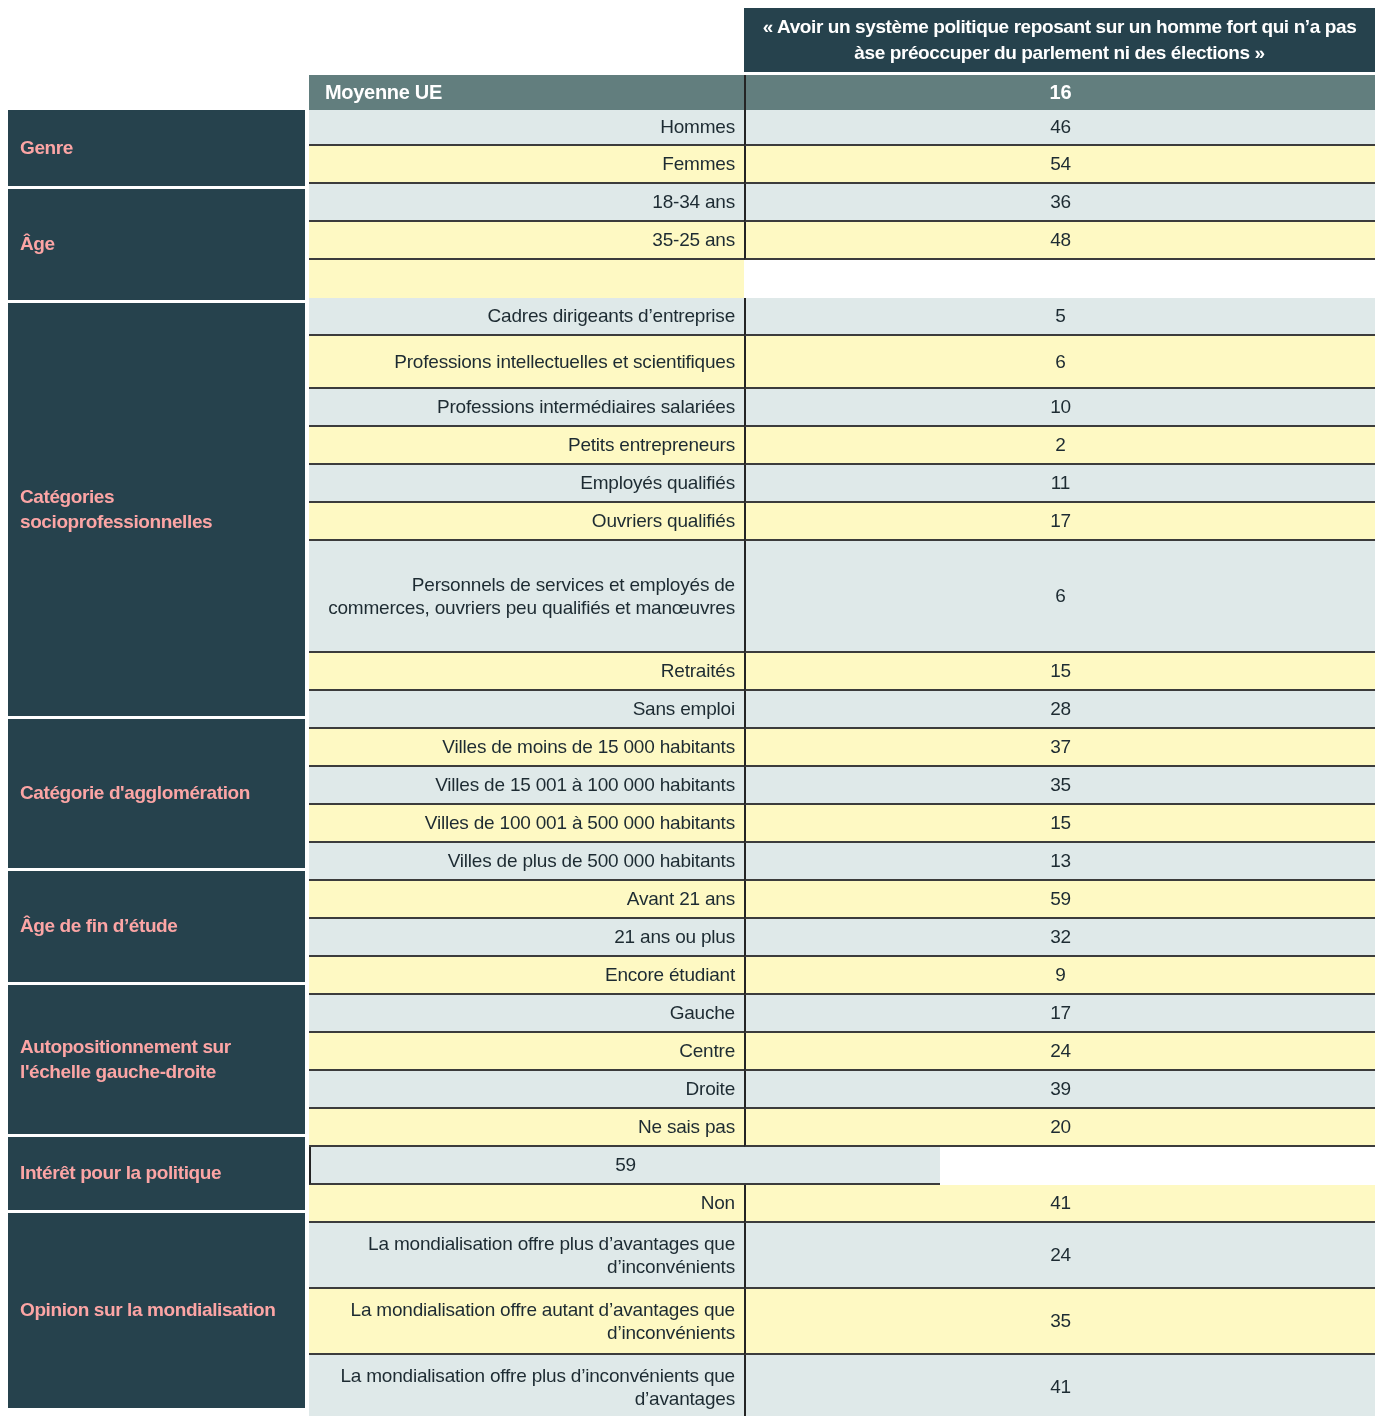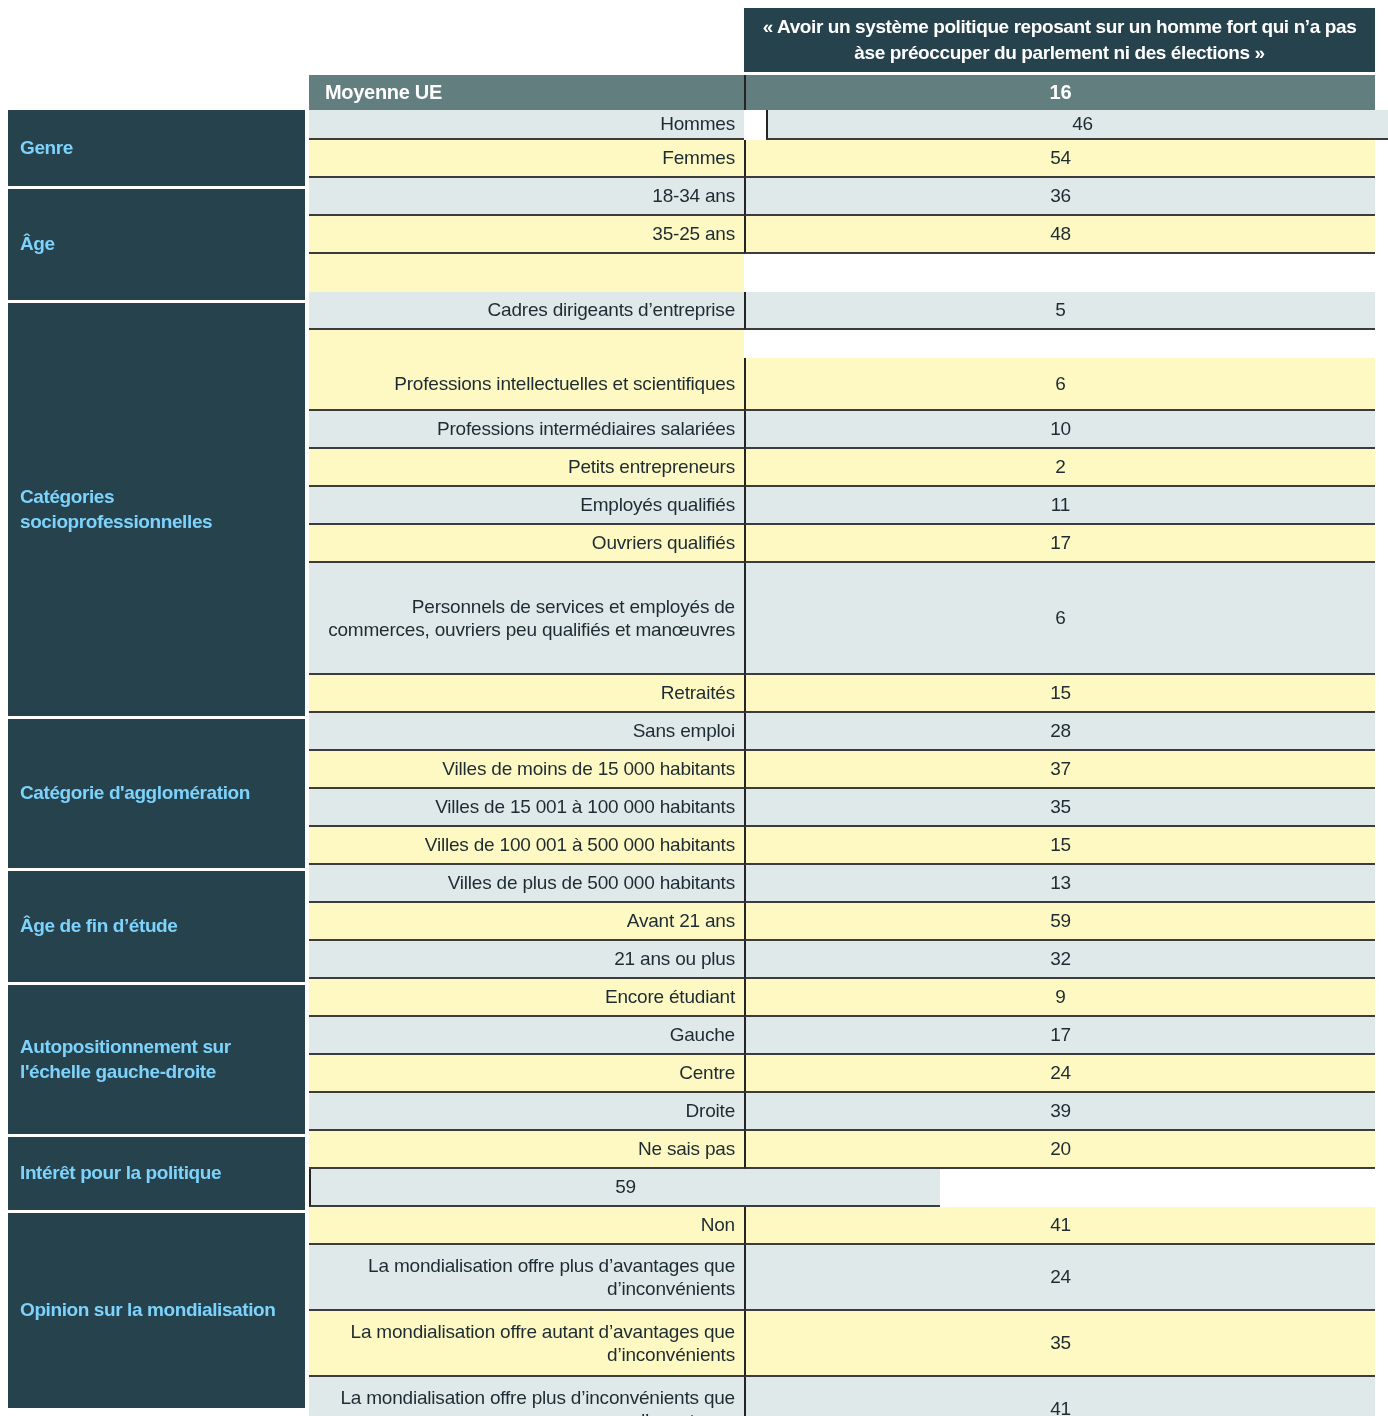--- a/index.html
+++ b/index.html
@@ -3,21 +3,21 @@
 <meta charset="utf-8">
 <style>
   html,body{margin:0;padding:0;background:#ffffff;}
   body{font-family:"Liberation Sans","DejaVu Sans",sans-serif;}
   .page{position:relative;width:1388px;height:1416px;box-sizing:border-box;
         padding:8px 0 0 8px;overflow:hidden;background:#fff;}
   .table-wrap{display:flex;align-items:flex-start;}
 
   
   .col-left{width:297px;flex:0 0 297px;margin-top:102px;margin-right:4px;}
-  .cat-block{background:#26424D;color:#7dd3fc;box-sizing:border-box;
+  .cat-block{background:#26424D;color:#fca5a5;box-sizing:border-box;
              display:flex;align-items:center;padding-left:12px;padding-right:6px;}
   .cat-block.gapped{border-top:3px solid #ffffff;}
   .cat-block > div{font-weight:bold;font-size:19px;line-height:1.28;letter-spacing:-0.4px;}
 
   
   .col-main{width:1066px;flex:0 0 1066px;}
   .header-row{display:flex;}
   .header-spacer{width:435px;flex:0 0 435px;}
   .quote-box{width:631px;flex:0 0 631px;box-sizing:border-box;height:64px;
              background:#26424D;color:#ffffff;display:flex;align-items:center;justify-content:flex-end;
@@ -79,21 +79,21 @@
         <div class="header-spacer"></div>
         <div class="quote-box">
           <span>« Avoir un système politique reposant sur un homme fort qui n’a pas àse préoccuper du parlement ni des élections »</span>
         </div>
       </div>
       <div class="moyenne-row">
         <div class="moyenne-label">Moyenne UE</div>
         <div class="moyenne-value">16</div>
       </div>
       <div>
-          <div class="row shaded" style="height: 30px; gap: 22px;">
+          <div class="row shaded" style="height: 36px;">
             <div class="cell lab">Hommes</div>
             <div class="cell val">46</div>
           </div>
           <div class="row plain" style="height: 38px;">
             <div class="cell lab">Femmes</div>
             <div class="cell val">54</div>
           </div>
           <div class="row shaded" style="height: 38px;">
             <div class="cell lab">18-34 ans</div>
             <div class="cell val">36</div>
@@ -103,21 +103,21 @@
             <div class="cell val">48</div>
           </div>
           <div class="row plain" style="height: 38px; flex-direction: column;">
             <div class="cell lab">60 ans et plus</div>
             <div class="cell val">16</div>
           </div>
           <div class="row shaded" style="height: 38px;">
             <div class="cell lab">Cadres dirigeants d’entreprise</div>
             <div class="cell val">5</div>
           </div>
-          <div class="row plain" style="height: 53px; margin-top: 28px;">
+          <div class="row plain" style="height: 53px;">
             <div class="cell lab">Professions intellectuelles et scientifiques</div>
             <div class="cell val">6</div>
           </div>
           <div class="row shaded" style="height: 38px;">
             <div class="cell lab">Professions intermédiaires salariées</div>
             <div class="cell val">10</div>
           </div>
           <div class="row plain" style="height: 38px;">
             <div class="cell lab">Petits entrepreneurs</div>
             <div class="cell val">2</div>

